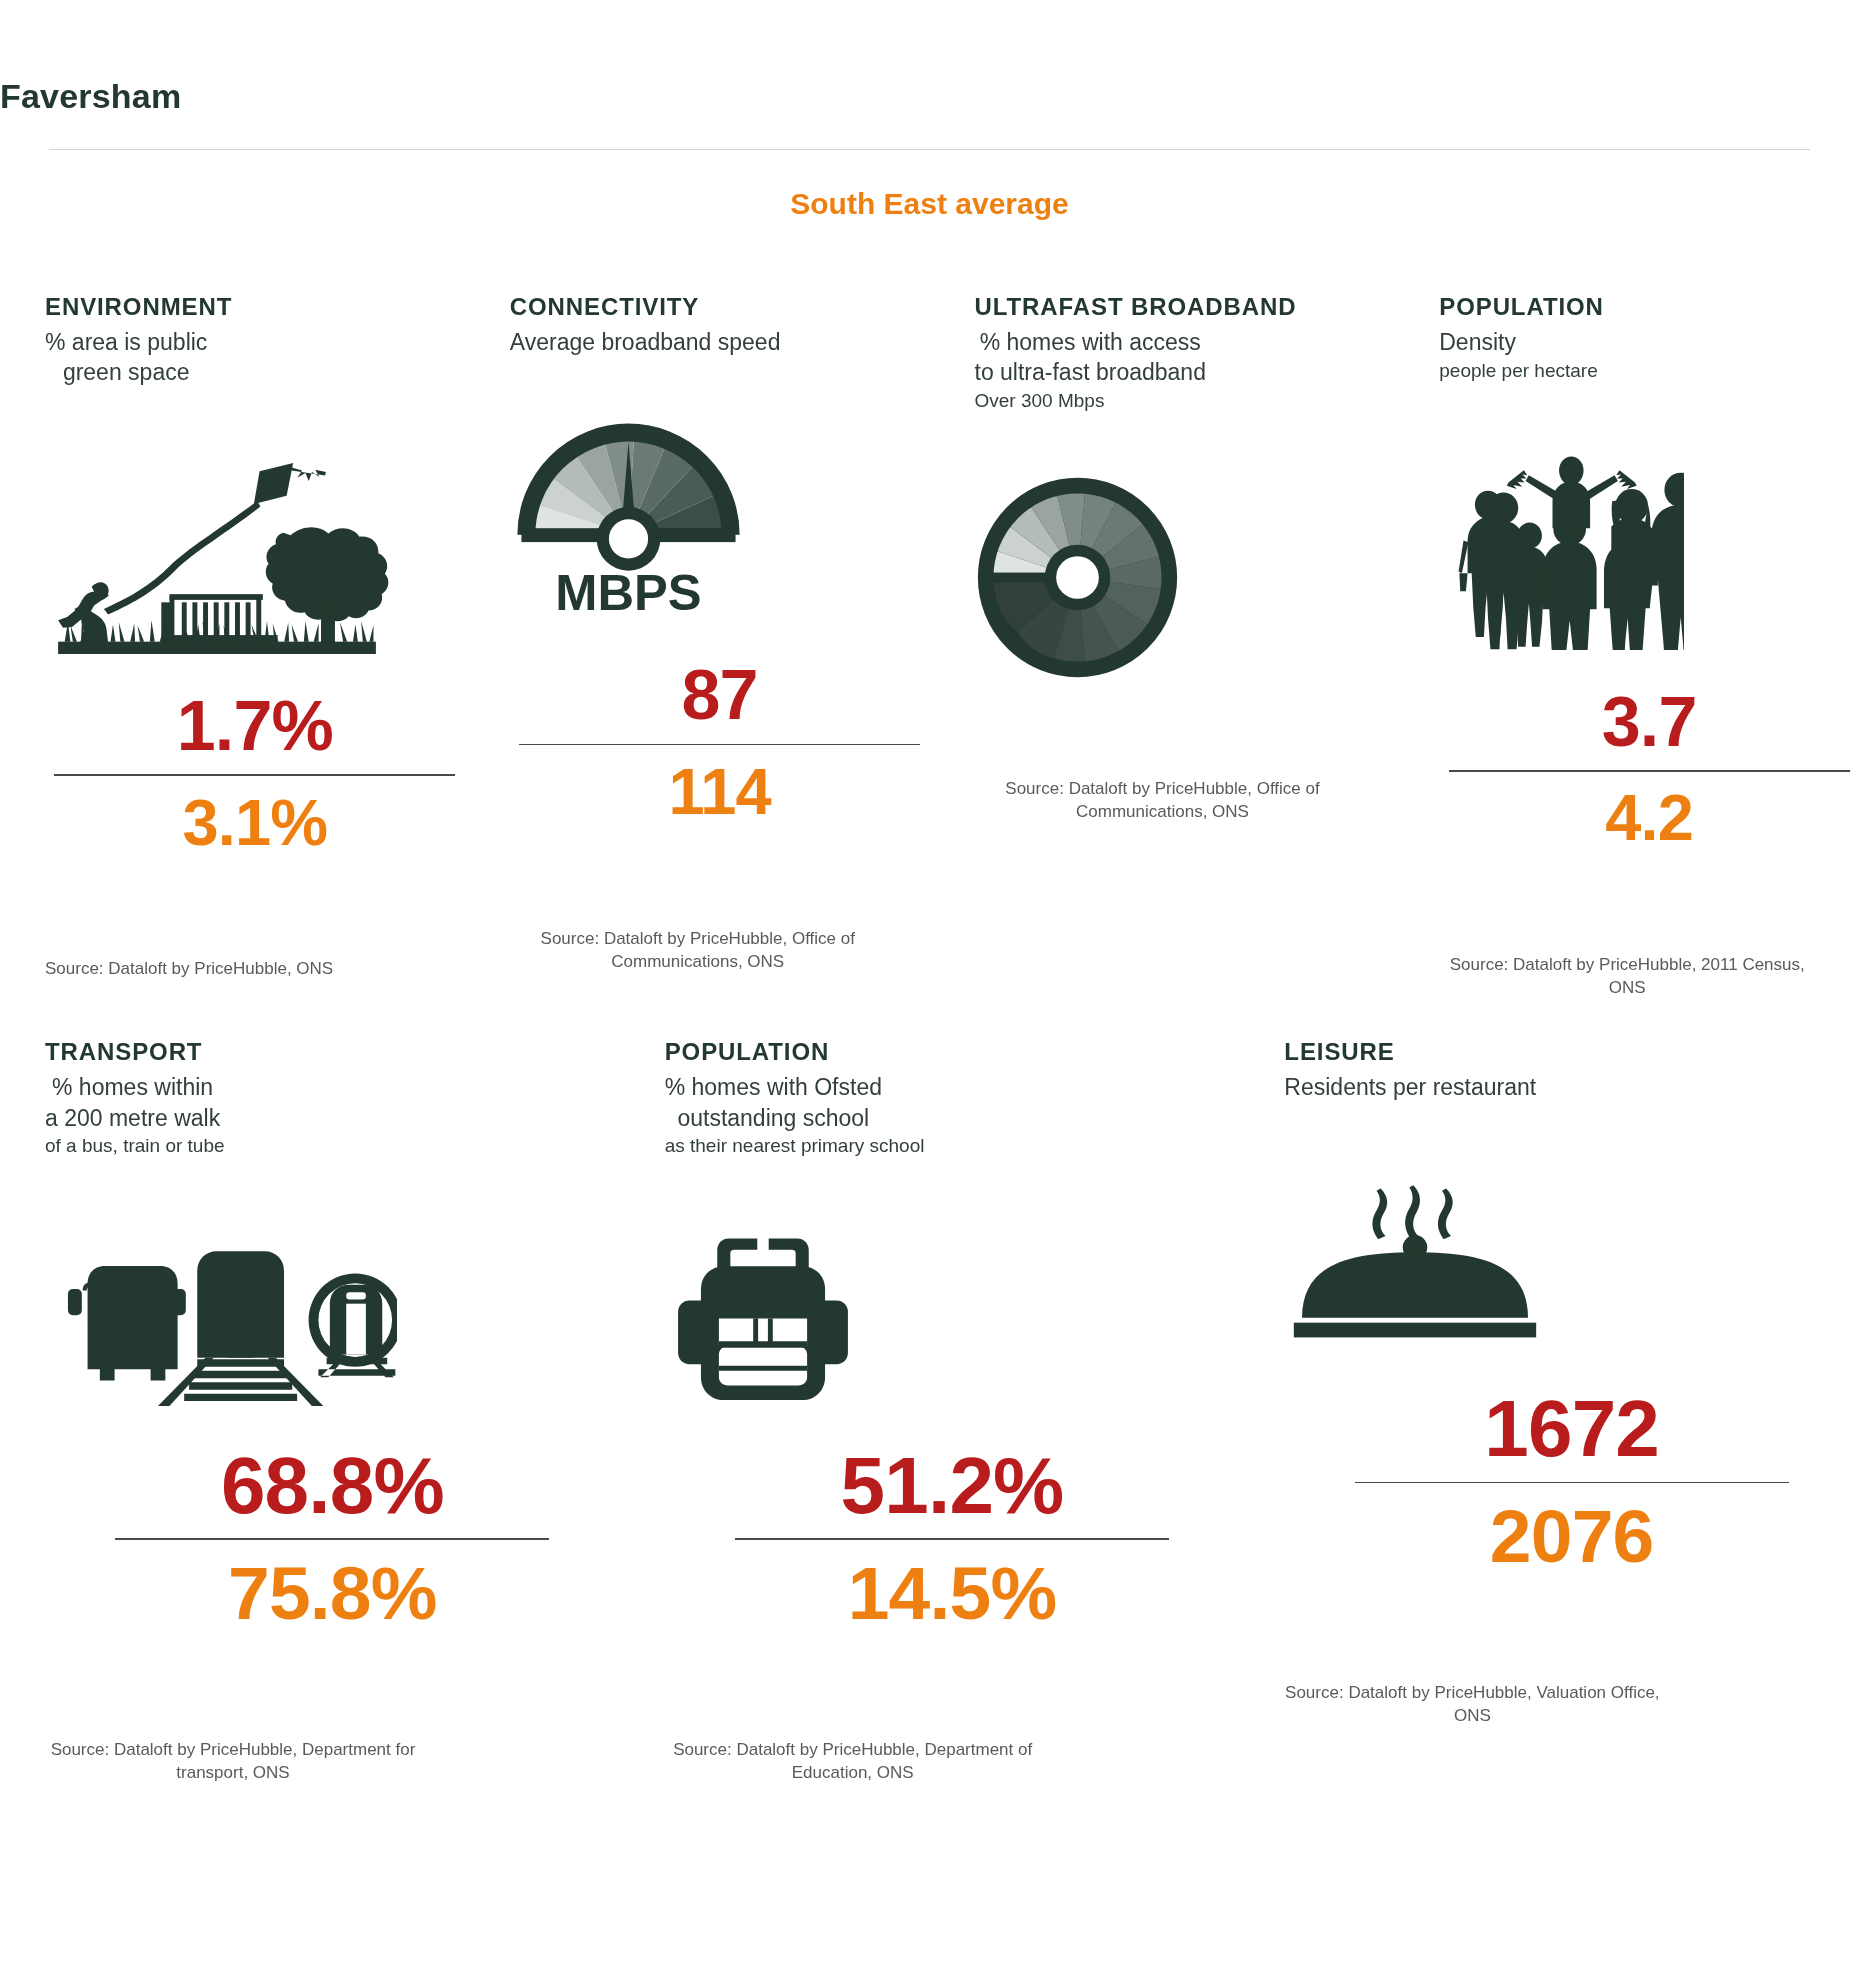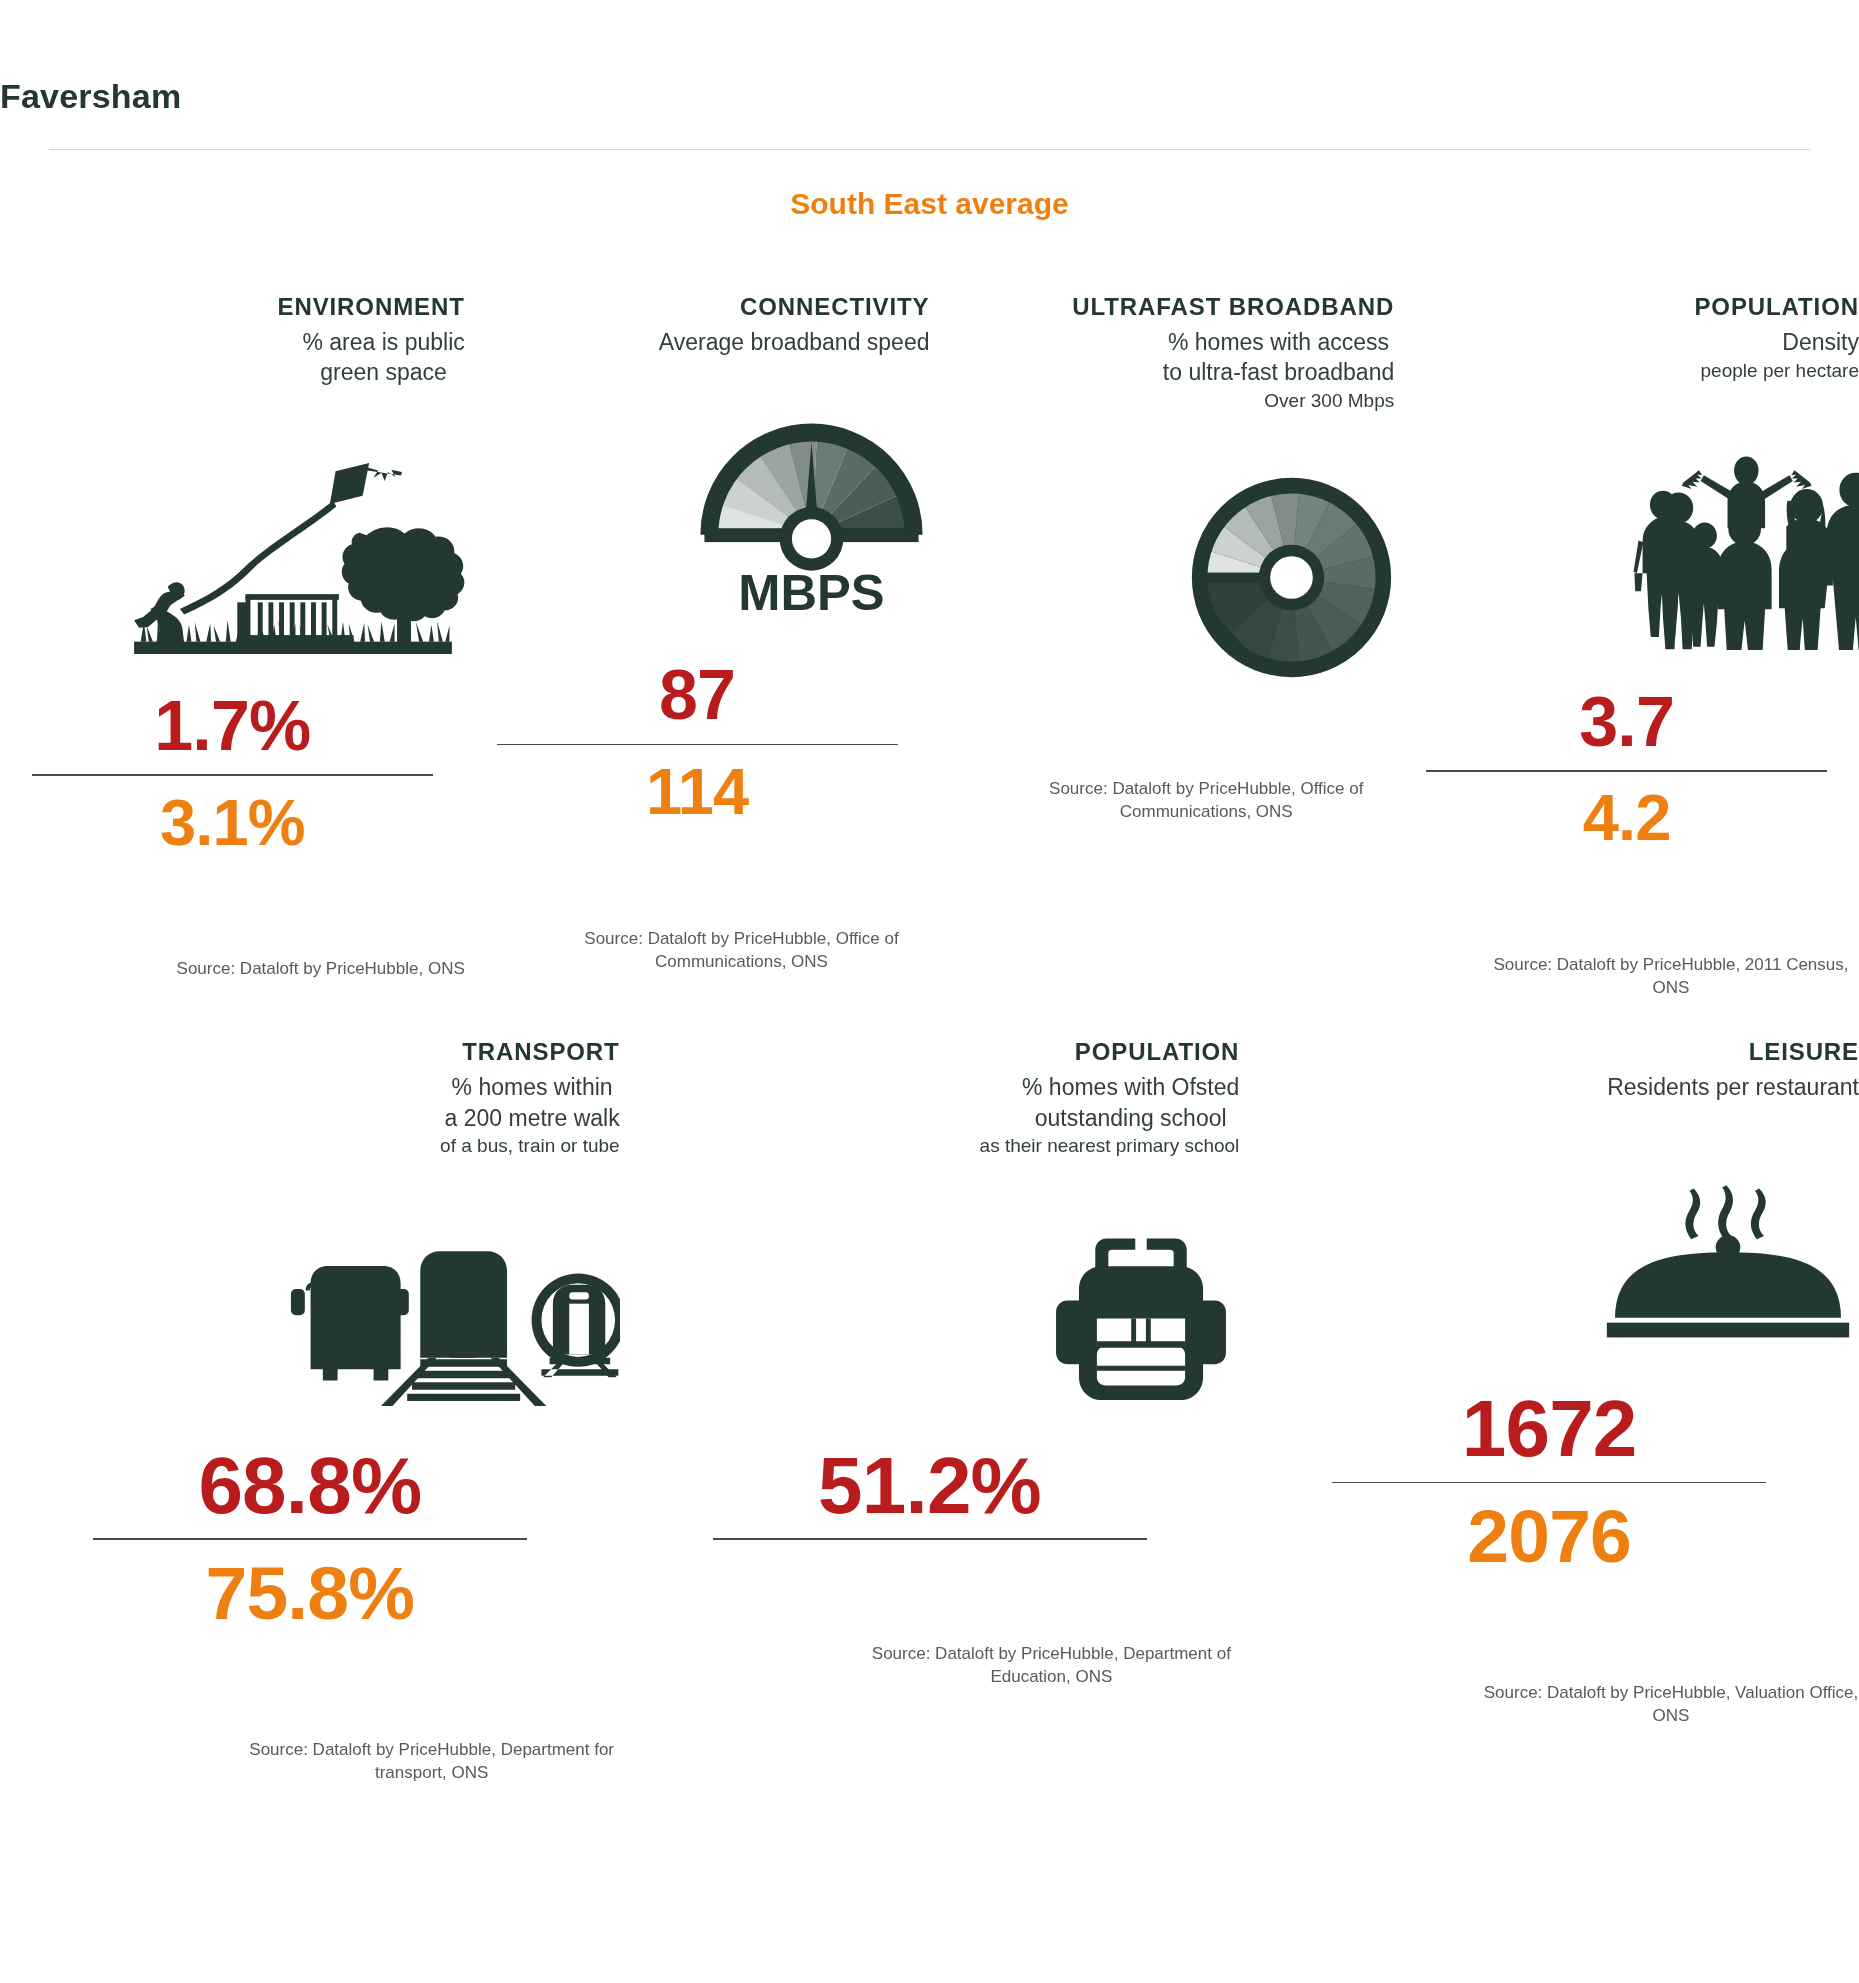--- a/index.html
+++ b/index.html
@@ -34,21 +34,21 @@
     font-weight:bold;
     color:#ee8012;
     padding-top:39px;
     line-height:1;
   }
 
   
   .row { display:flex; width:1859px; }
   .row1 { margin-top:74px; }
   .row2 { margin-top:38px; }
-  .cell { display:flex; flex-direction:column; align-items:flex-end; }
+  .cell { display:flex; flex-direction:column; align-items:flex-start;padding-left:45px; }
   .row1 .cell { width:465px; }
   .row2 .cell { width:620px; }
 
   .cat-title {
     font-size:24px;
     font-weight:bold;
     letter-spacing:0.9px;
     color:#23382e;
     text-align:center;
     line-height:1.15;
@@ -384,20 +384,21 @@
             <path d="M126 108 l0 34 6 0 0 -34z"></path>
             <path d="M66 136 l108 0 0 8 -108 0z"></path>
 
             <path d="M66 166 l108 0 0 6 -108 0z"></path>
           </g>
         </svg>
       </div>
       <div class="value-block">
         <div class="value-primary">51.2%</div>
         <div class="divider"></div>
+        <div class="value-secondary">14.5%</div>
       </div>
       <div class="source">Source: Dataloft by PriceHubble, Department of Education, ONS</div>
     </div>
 
     <div class="cell">
       <div class="cat-title">LEISURE</div>
       <div class="cat-sub">Residents per restaurant</div>
       <div class="icon-wrap">
         <svg width="262" height="164" viewBox="0 0 320 200">
           <g fill="#23382e">

